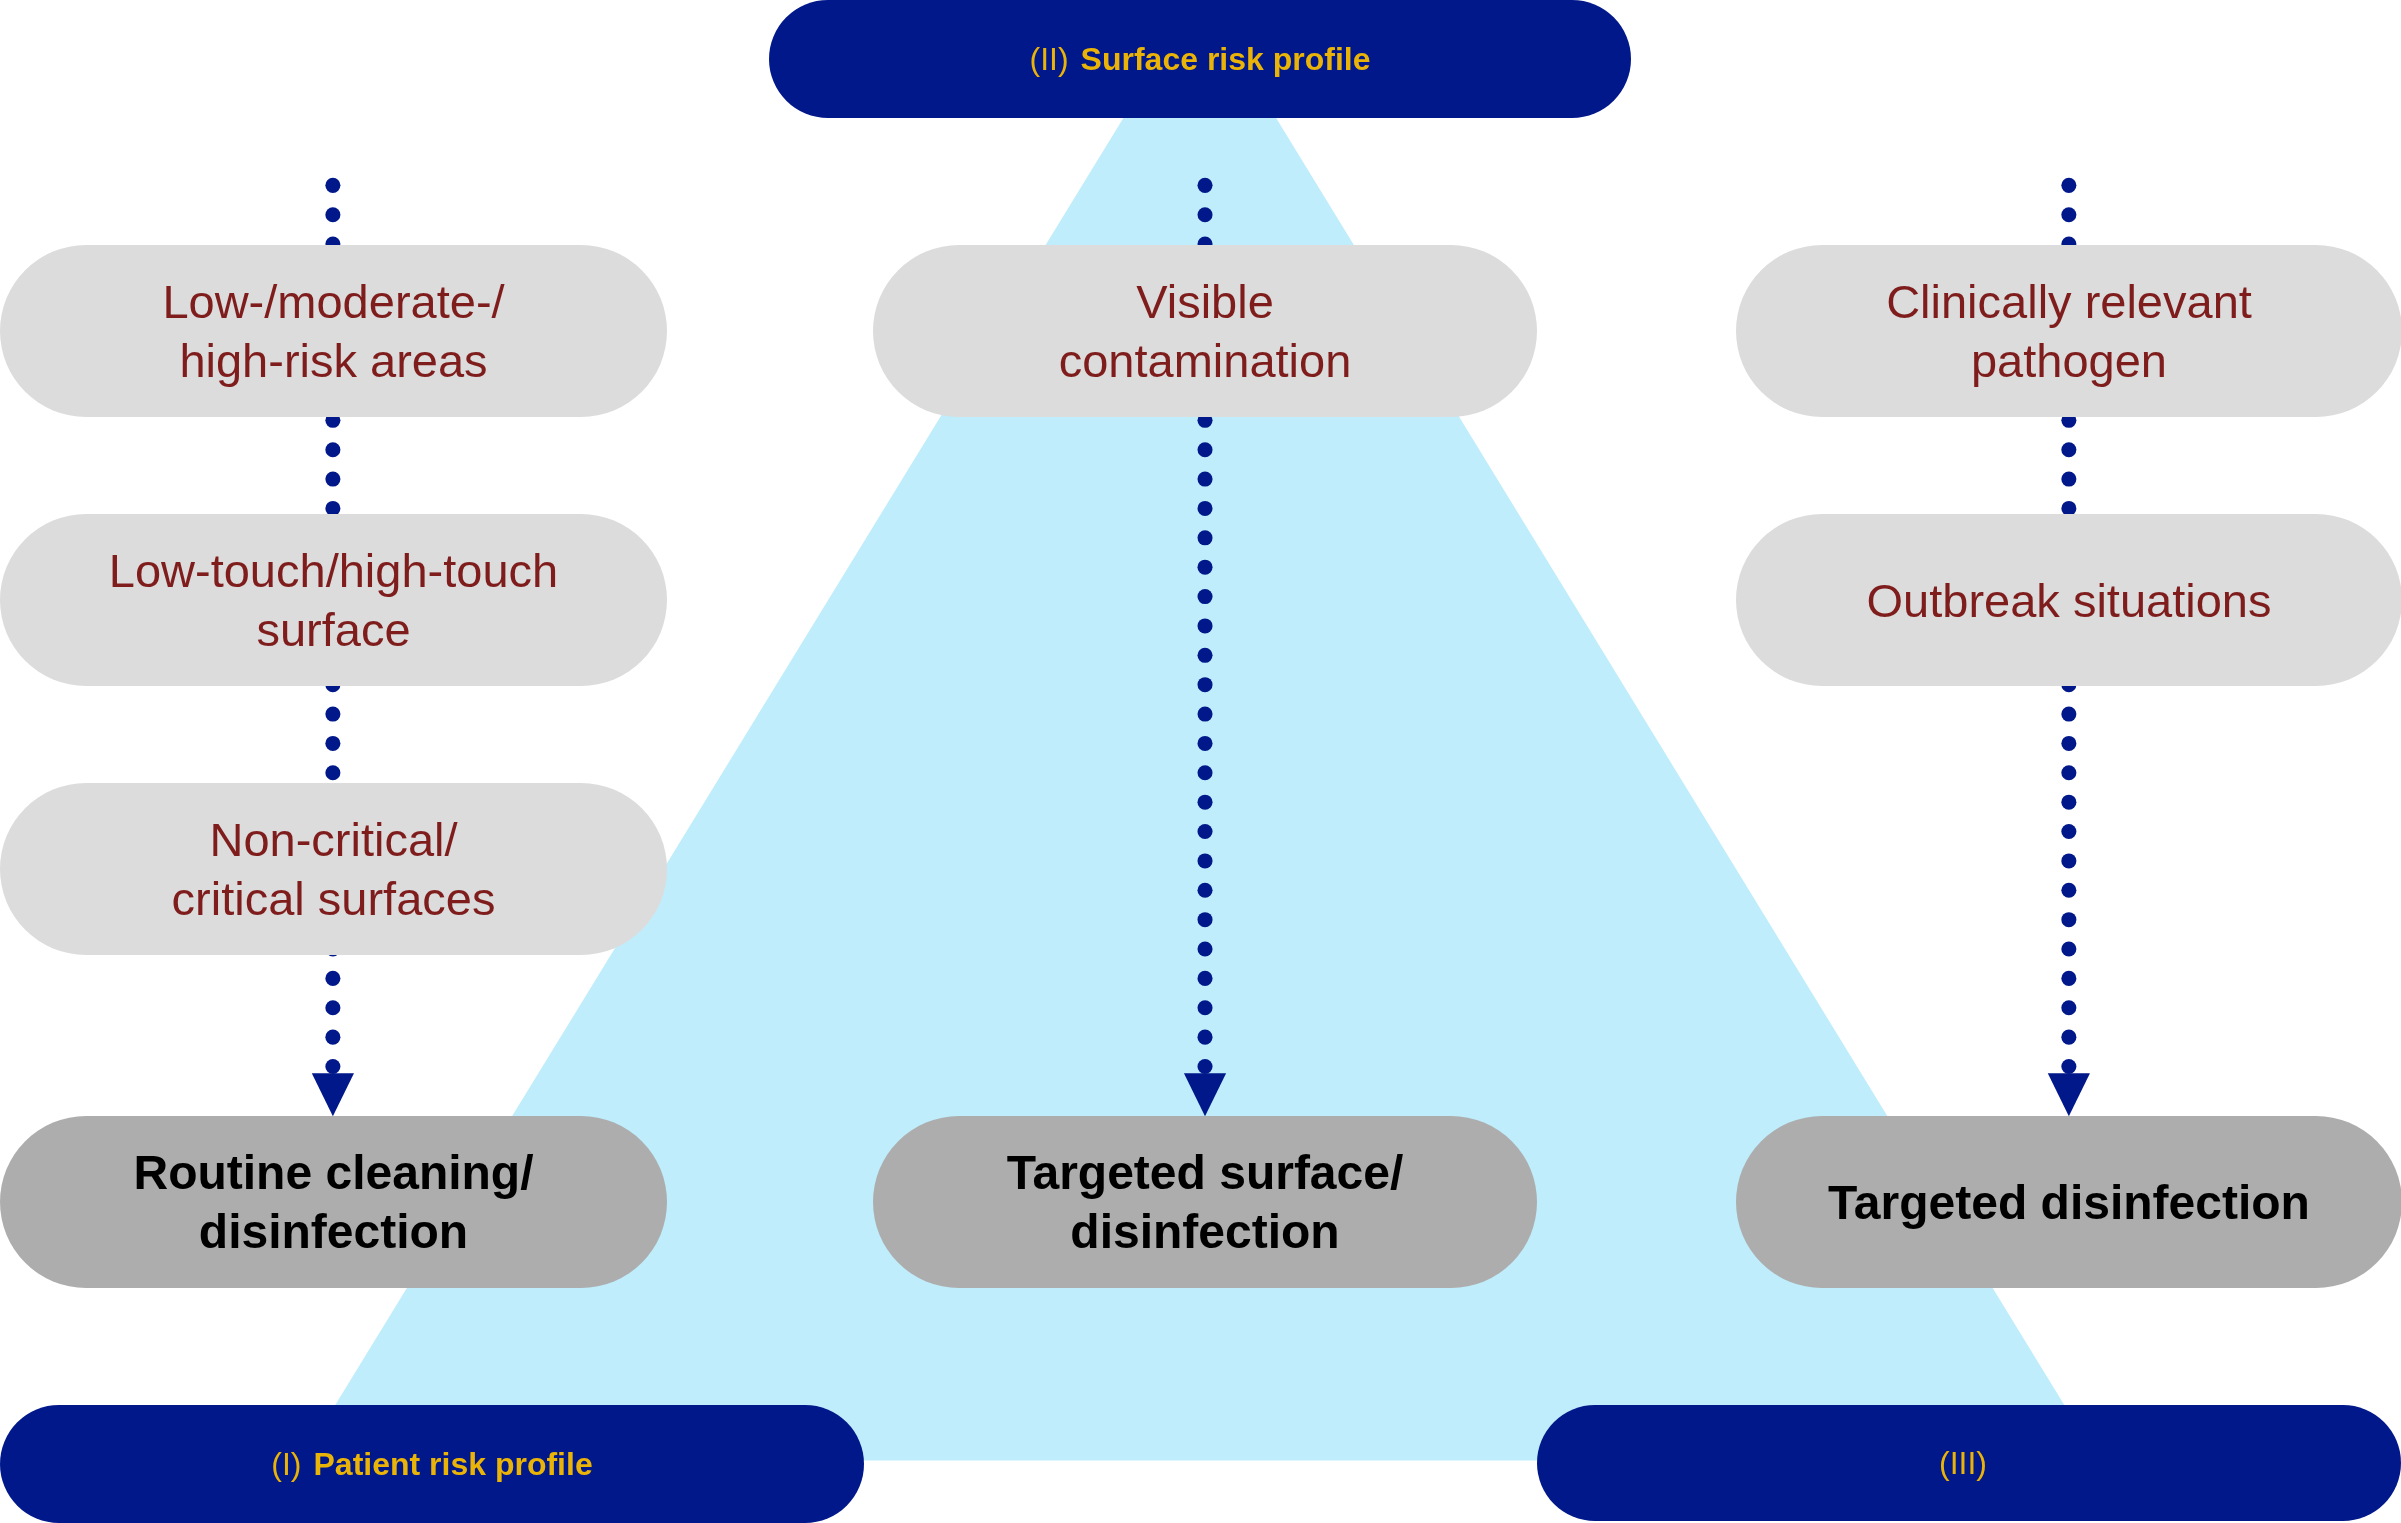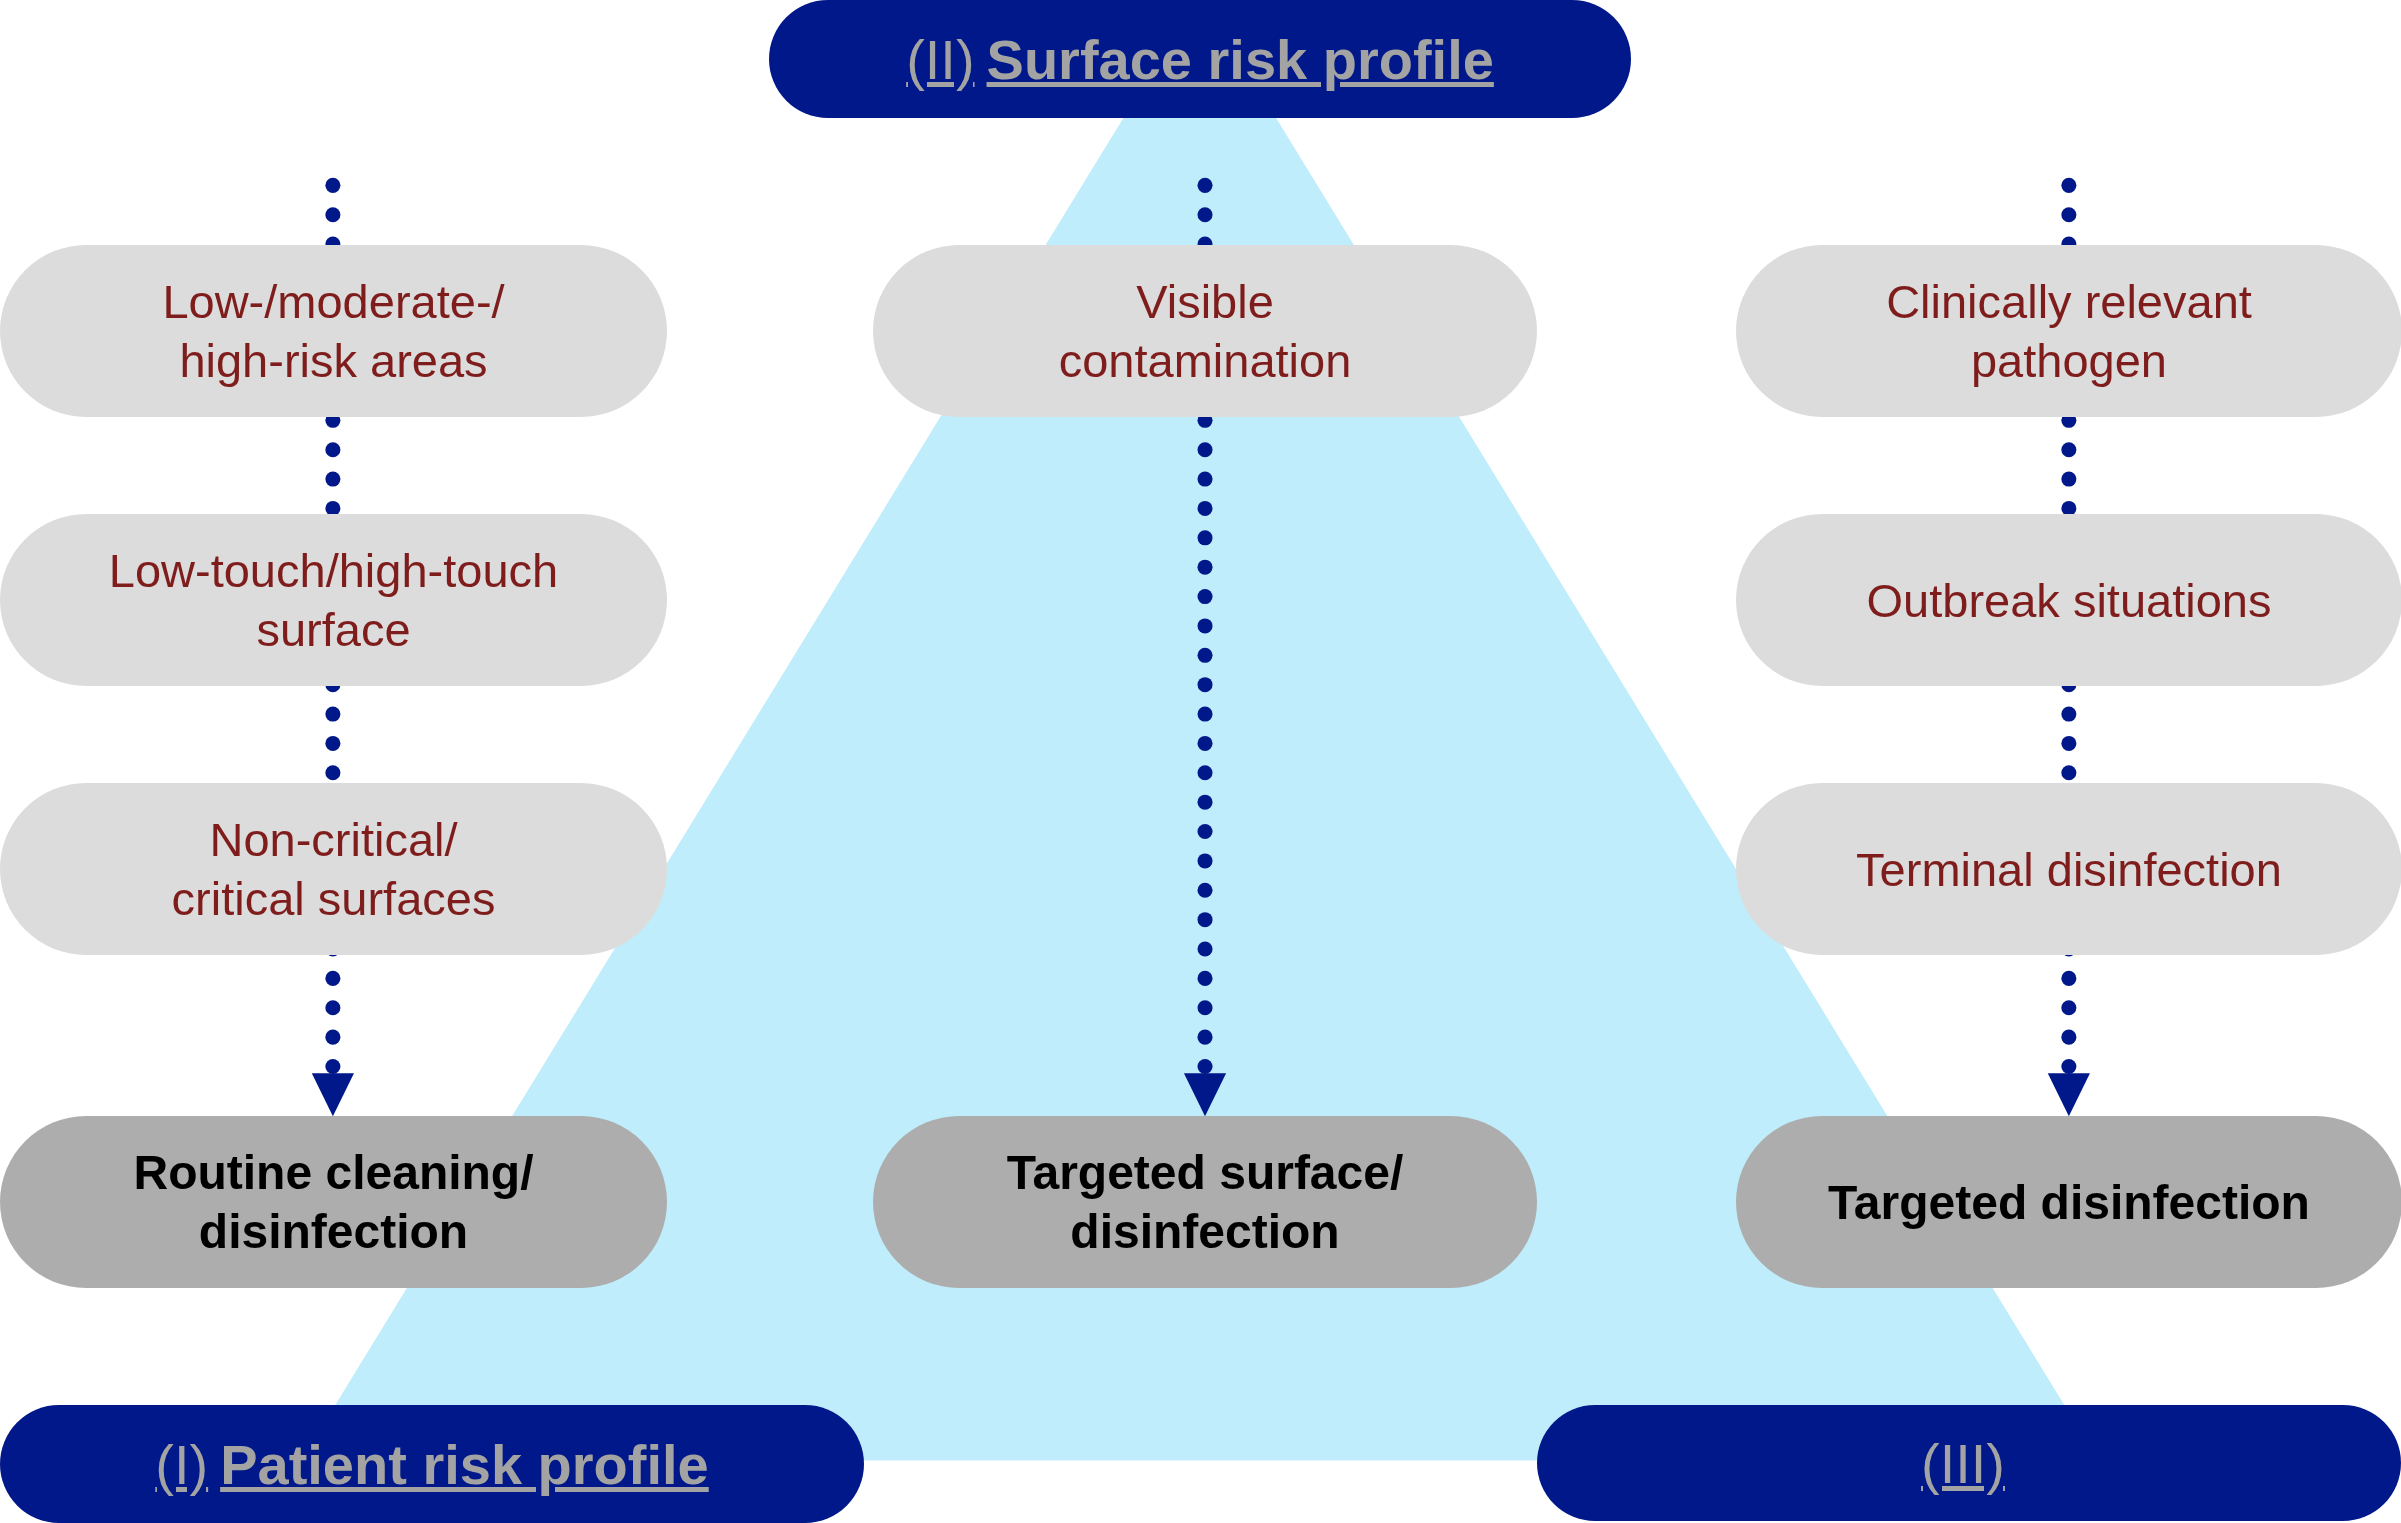--- a/index.html
+++ b/index.html
@@ -6,22 +6,22 @@
   body { width: 2401px; height: 1523px; position: relative; overflow: hidden;
          font-family: "Liberation Sans", "DejaVu Sans", sans-serif; }
   #stage { position: absolute; left: 0; top: 0; width: 2401px; height: 1523px; }
   #bg-svg { position: absolute; left: 0; top: 0; }
   .pill { position: absolute; display: flex; align-items: center; justify-content: center;
           text-align: center; box-sizing: border-box; }
   .box-light { background: #DCDCDC; color: #7f1d1d; border-radius: 86px;
                font-size: 47px; line-height: 59px; font-weight: normal; }
   .box-result { background: #ADADAD; color: #000; border-radius: 86px;
                 font-size: 48px; line-height: 59px; font-weight: bold; }
-  .profile { background: #00188A; color: #a3a3a3; border-radius: 60px;
-             font-size: 56px; font-weight: bold; white-space: nowrap; text-decoration: underline; }
+  .profile { background: #00188A; color: #eab308; border-radius: 60px;
+             font-size: 32px; font-weight: bold; white-space: nowrap; }
   .profile .prefix { font-weight: normal; margin-right: 12px; }
   .col-0 { left: 0px; width: 667px; }
   .col-1 { left: 873px; width: 664px; }
   .col-2 { left: 1736px; width: 666px; align-items: center; }
   .row-0 { top: 245px; height: 172px; }
   .row-1 { top: 514px; height: 172px; }
   .row-2 { top: 783px; height: 172px; }
   .row-r { top: 1116px; height: 172px; }
   #profile-top { left: 769px; top: 0px; width: 862px; height: 118px; }
   #profile-left { left: 0px; top: 1405px; width: 864px; height: 118px; }
@@ -182,25 +182,20 @@
     <div>
         <span class="lbl">Clinically relevant</span>
         <span class="lbl">pathogen</span>
       </div>
   </div>
   <div class="pill box-light col-2 row-1">
     <div>
         <span class="lbl">Outbreak situations</span>
       </div>
   </div>
-  <div class="pill box-light col-2 row-2">
-    <div>
-        <span class="lbl">Terminal disinfection</span>
-      </div>
-  </div>
   <div class="pill box-result col-2 row-r">
     <div>
         <span class="lbl">Targeted disinfection</span>
       </div>
   </div>
 
   <div id="profile-top" class="pill profile">
     <span class="prefix">(II)</span>
       <span>Surface risk profile</span>
   </div>

